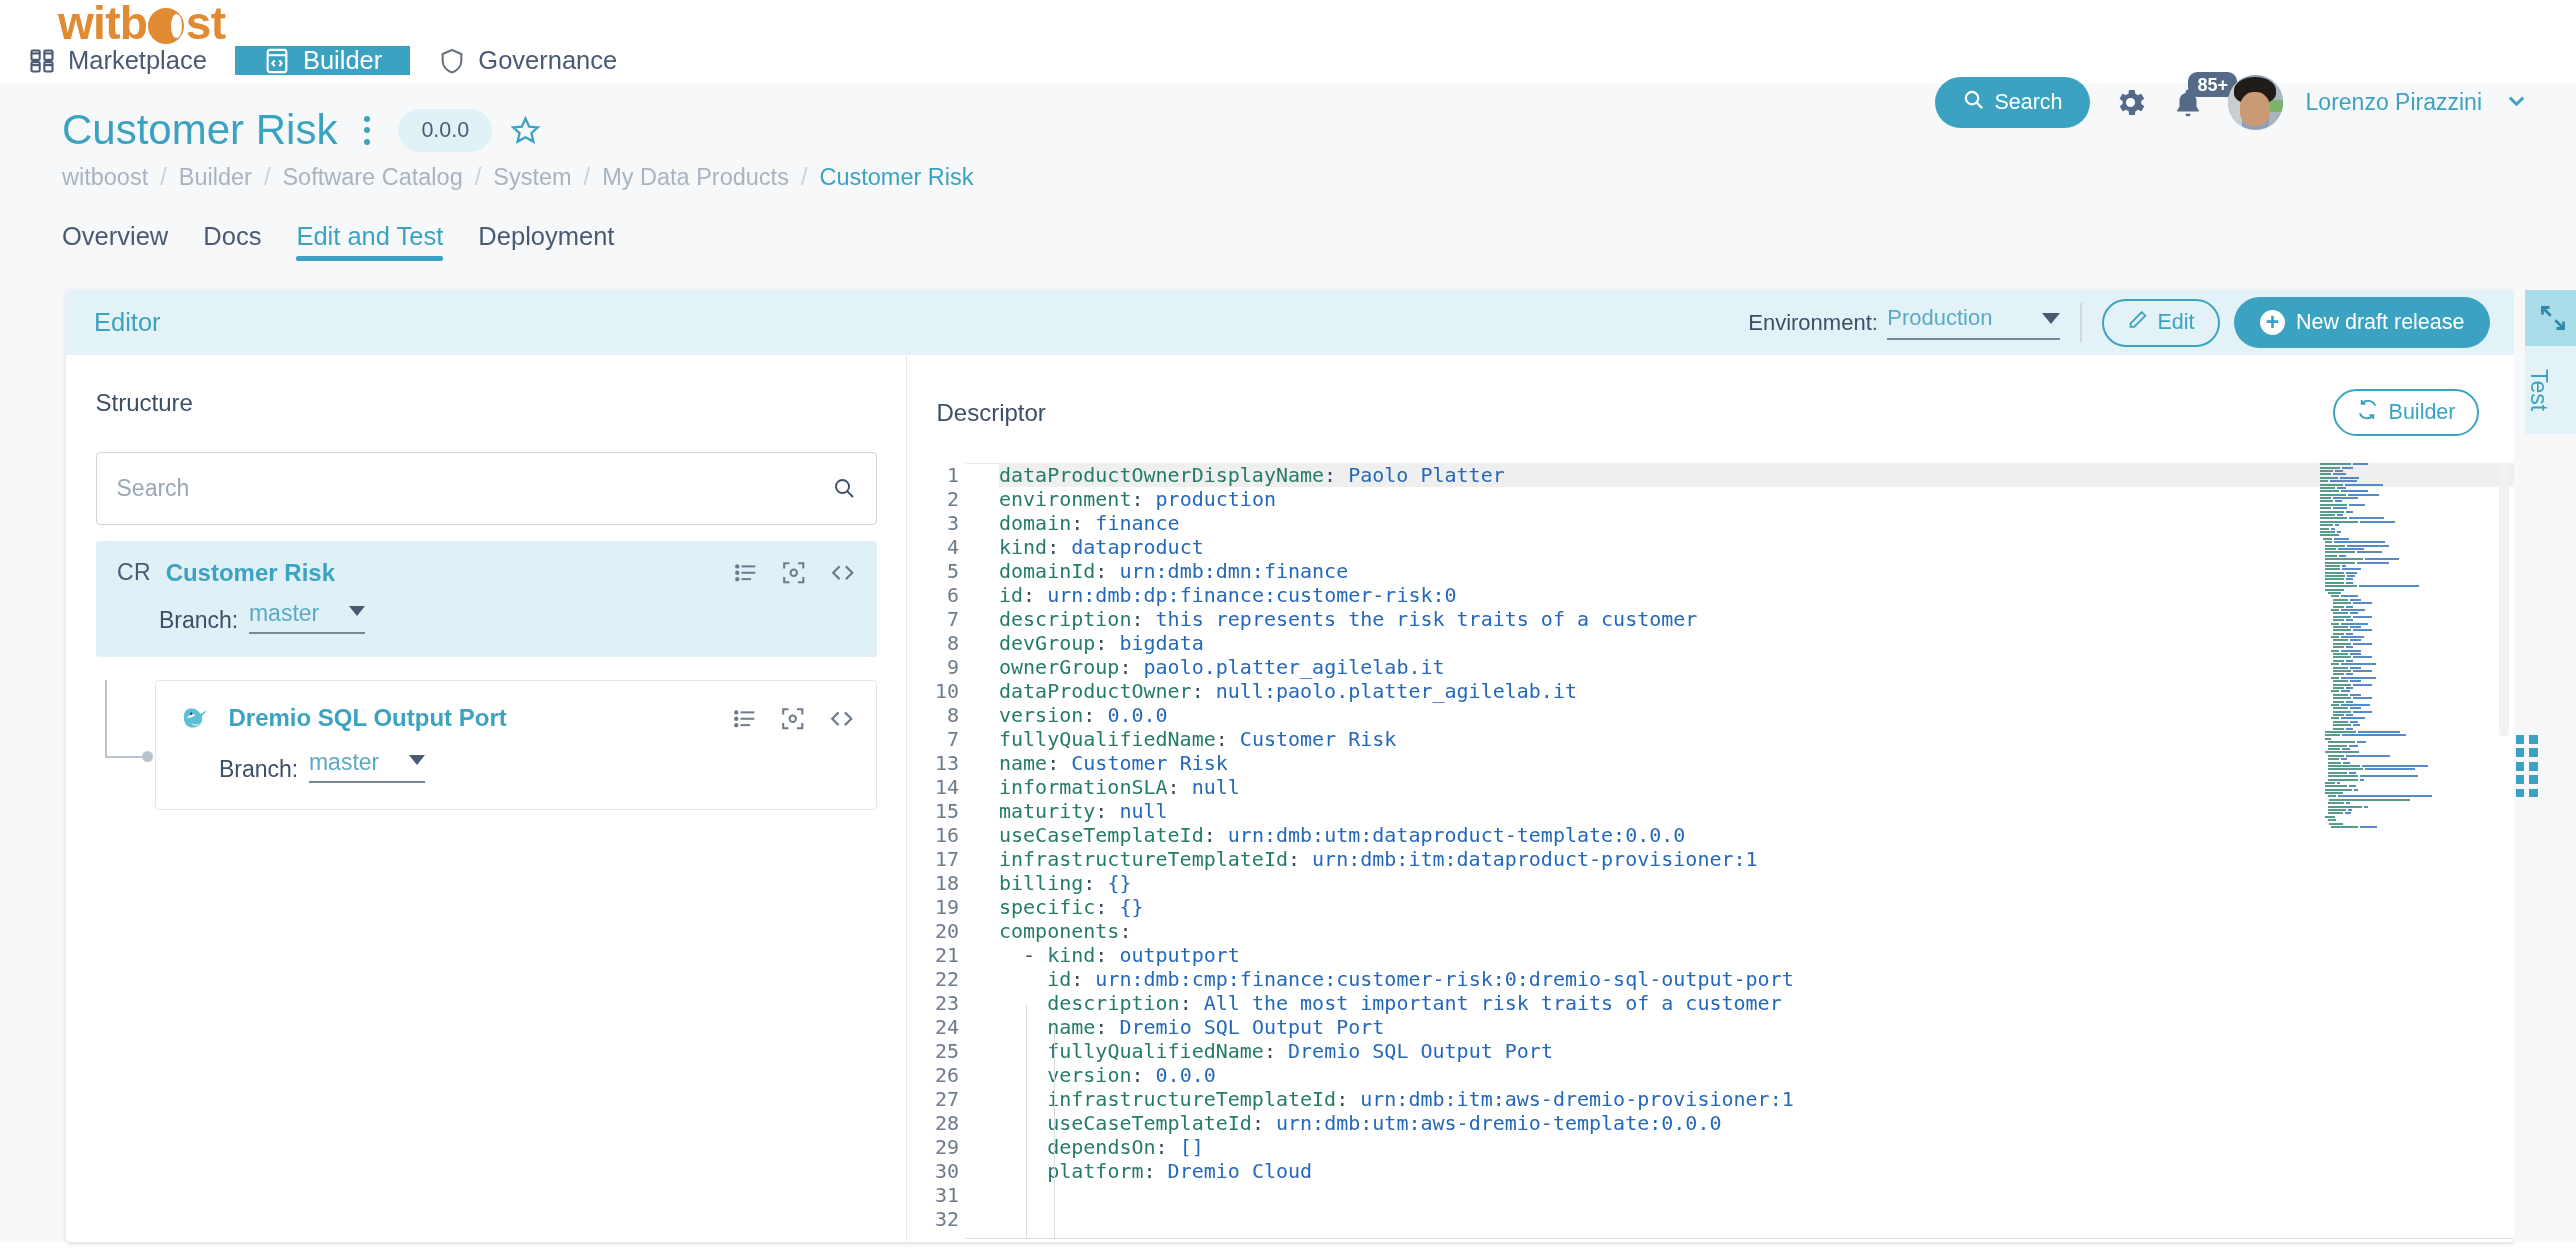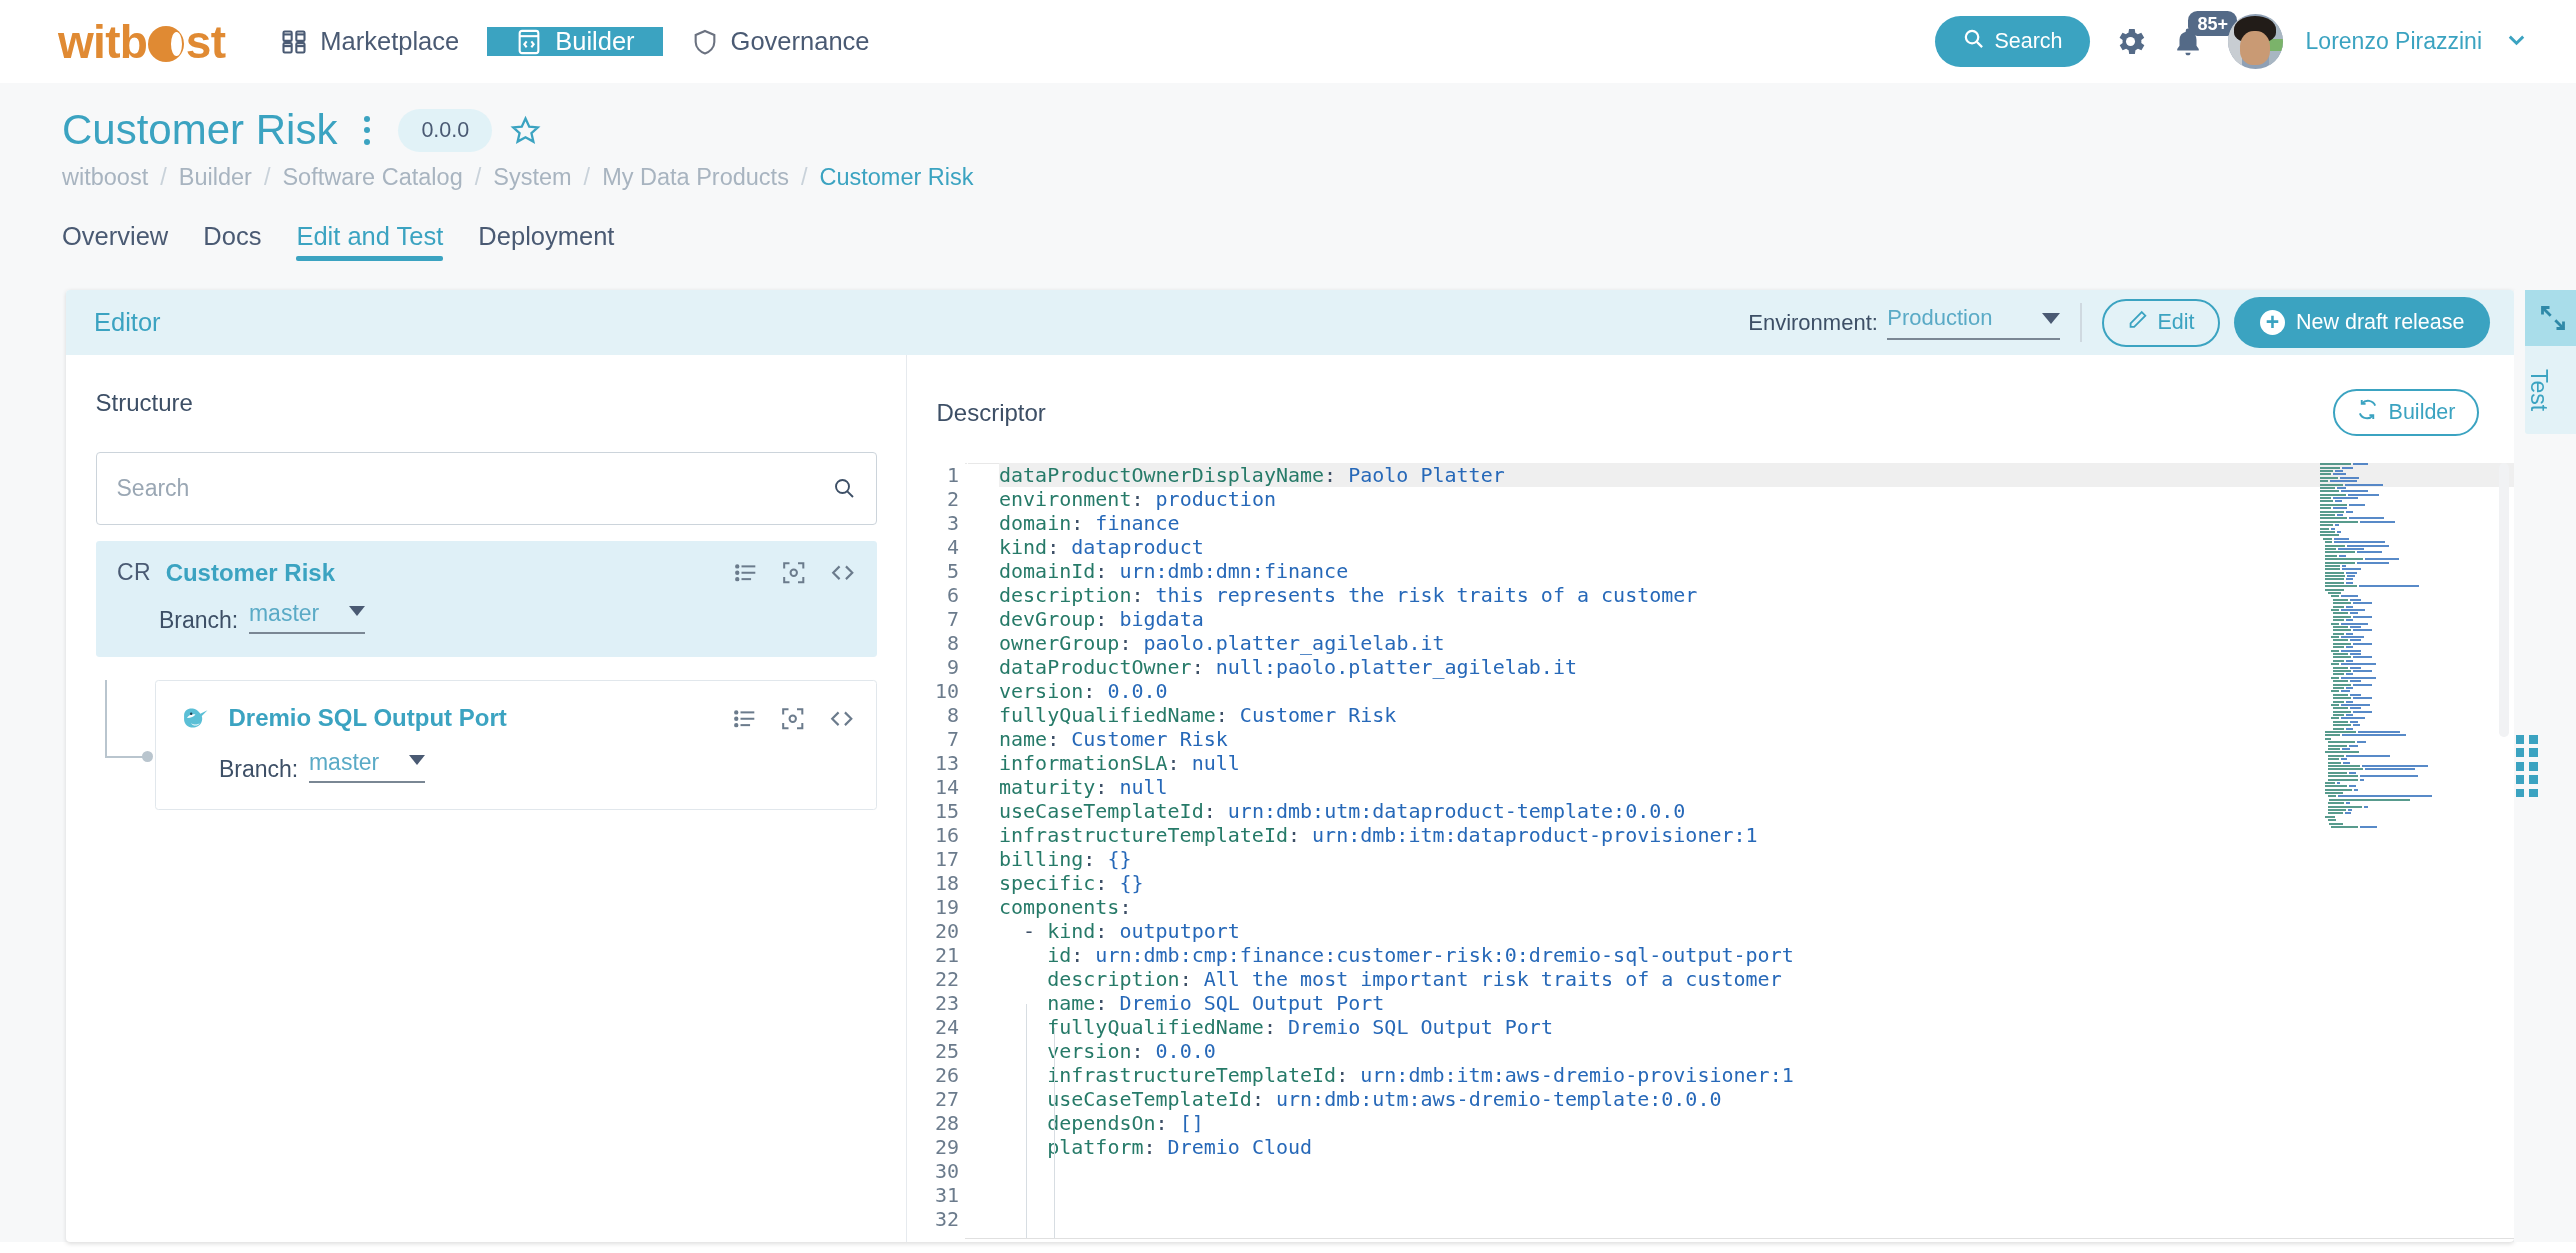--- a/index.html
+++ b/index.html
@@ -8,22 +8,23 @@
     background: #ffffff;
     font-family: "Liberation Sans", sans-serif;
     overflow: hidden;
   }
 
   
   .topnav {
     height: 83px;
     background: #ffffff;
     display: flex;
-    align-items: center;
+    align-items: flex-start;
     position: relative;
+    flex-direction: column;
   }
   .logo-wrap {
     display: flex; align-items: center;
     padding-left: 58px; padding-right: 27px;
   }
   .logo-text {
     font-size: 46px; font-weight: 700; letter-spacing: -0.7px;
     color: #e08a33; line-height: 1;
     display: flex; align-items: center;
   }
@@ -661,20 +662,21 @@
               <div>32</div>
             </div>
           <div class="code-lines" id="codelines">
             <div class="guide"></div>
             <div class="guide2"></div>
           <div class="ln hl"><span class="k">dataProductOwnerDisplayName</span><span class="p">:</span> <span class="v">Paolo Platter</span></div>
               <div class="ln"><span class="k">environment</span><span class="p">:</span> <span class="v">production</span></div>
               <div class="ln"><span class="k">domain</span><span class="p">:</span> <span class="v">finance</span></div>
               <div class="ln"><span class="k">kind</span><span class="p">:</span> <span class="v">dataproduct</span></div>
               <div class="ln"><span class="k">domainId</span><span class="p">:</span> <span class="v">urn:dmb:dmn:finance</span></div>
+              <div class="ln"><span class="k">id</span><span class="p">:</span> <span class="v">urn:dmb:dp:finance:customer-risk:0</span></div>
               <div class="ln"><span class="k">description</span><span class="p">:</span> <span class="v">this represents the risk traits of a customer</span></div>
               <div class="ln"><span class="k">devGroup</span><span class="p">:</span> <span class="v">bigdata</span></div>
               <div class="ln"><span class="k">ownerGroup</span><span class="p">:</span> <span class="v">paolo.platter_agilelab.it</span></div>
               <div class="ln"><span class="k">dataProductOwner</span><span class="p">:</span> <span class="v">null:paolo.platter_agilelab.it</span></div>
               <div class="ln"><span class="k">version</span><span class="p">:</span> <span class="v">0.0.0</span></div>
               <div class="ln"><span class="k">fullyQualifiedName</span><span class="p">:</span> <span class="v">Customer Risk</span></div>
               <div class="ln"><span class="k">name</span><span class="p">:</span> <span class="v">Customer Risk</span></div>
               <div class="ln"><span class="k">informationSLA</span><span class="p">:</span> <span class="v">null</span></div>
               <div class="ln"><span class="k">maturity</span><span class="p">:</span> <span class="v">null</span></div>
               <div class="ln"><span class="k">useCaseTemplateId</span><span class="p">:</span> <span class="v">urn:dmb:utm:dataproduct-template:0.0.0</span></div>

